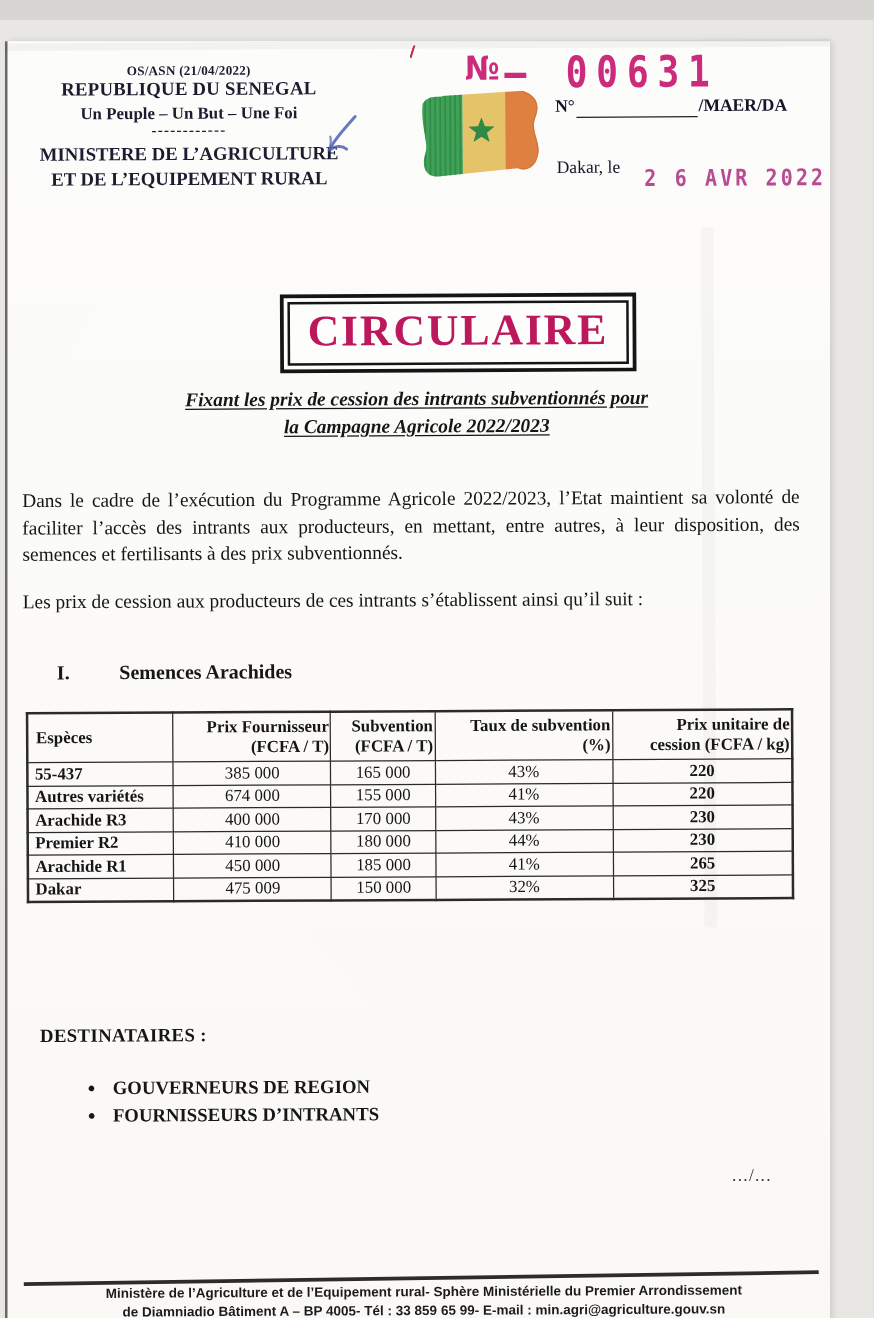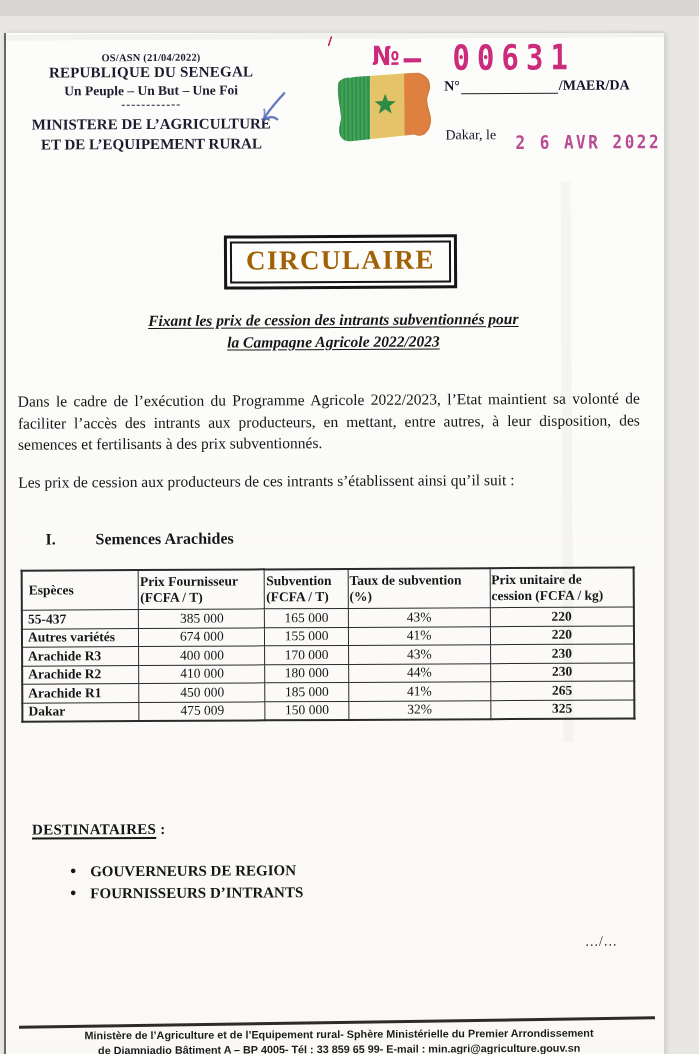--- a/index.html
+++ b/index.html
@@ -37,50 +37,50 @@
   .blankline { display:inline-block; width:97px; border-bottom:1.6px solid #222; height:14px; margin:0 1px; }
   .dakar { position:absolute; left:441px; top:95px; font-size:14px; font-weight:normal; color:#141428; }
   .date-stamp { position:absolute; left:511px; top:101px; font-family:"DejaVu Sans Mono", monospace; font-weight:bold; font-size:16px; letter-spacing:2.5px; color:#b94b92; transform:scaleY(1.15); }
 
   .pen-tick { position:absolute; left:248px; top:56px; width:38px; height:42px; }
   .red-mark { position:absolute; left:325px; top:3px; width:4px; height:11px; border-left:2.5px solid #c2304a; transform:rotate(18deg); border-radius:2px; }
 
   
   .circ-box-outer { position:absolute; left:219px; top:202px; border:3px solid #151515; padding:3px; background:#fdfdfc; }
   .circ-box-inner { border:2px solid #151515; padding:2px 14px 5px; }
-  .circ-title { font-size:27px; font-weight:bold; letter-spacing:1.5px; color:#a16207; }
+  .circ-title { font-size:35px; font-weight:bold; letter-spacing:1.5px; color:#be185d; }
 
   
   .subject { position:absolute; left:0; top:276px; width:656px; text-align:center; font-size:15.5px; font-weight:bold; font-style:italic; line-height:22px; }
   .subject span { text-decoration:underline; text-underline-offset:2px; }
 
   
   .para { position:absolute; left:12px; width:622px; font-size:15.5px; line-height:21.5px; text-align:justify; color:#151515; }
   .para1 { top:356px; }
   .para2 { top:437px; text-align:left; }
 
   
   .section-head { position:absolute; left:0; top:496px; width:656px; font-size:16px; font-weight:bold; }
   .sec-num { position:absolute; left:39px; }
   .sec-title { position:absolute; left:89px; }
 
   
   table.prices { position:absolute; left:14px; top:535px; width:614px; border-collapse:collapse; table-layout:fixed; background:transparent; }
   table.prices th, table.prices td { border:1.4px solid #2b2b2b; font-family:"Liberation Serif", serif; }
   table.prices { border:2px solid #2b2b2b; }
-  table.prices th { font-size:13.5px; font-weight:bold; text-align:left; line-height:16px; padding:3px 1px; vertical-align:middle; }
+  table.prices th { font-size:13.5px; font-weight:bold; text-align:right; line-height:16px; padding:3px 1px; vertical-align:middle; }
   table.prices th.h0 { text-align:left; padding-left:6px; }
   table.prices td { height:18.5px; font-size:13.5px; padding:0 3px; text-align:center; }
   table.prices td.c0 { text-align:left; font-weight:bold; padding-left:5px; }
   table.prices td.c4 { font-weight:bold; }
   th.h0 { width:19.1%; } th.h1 { width:20.6%; } th.h2 { width:13.6%;border-radius:15px; } th.h3 { width:23.2%; } th.h4 { width:23.5%; }
 
   
   .dest-head { position:absolute; left:24px; top:787px; font-size:15px; font-weight:bold; letter-spacing:0.3px; }
-  .dest-head .u { text-decoration:underline; text-underline-offset:3px; text-decoration-thickness:1.5px; }
+  .dest-head .u { text-underline-offset:3px; text-decoration-thickness:1.5px; }
   ul.recip { position:absolute; left:62px; top:826px; list-style:none; }
   ul.recip li { font-size:15px; font-weight:bold; line-height:22px; display:flex; align-items:center; }
   ul.recip .bullet { font-size:17px; margin-right:14px; line-height:22px; }
 
   .cont-mark { position:absolute; left:577px; top:902px; font-size:14px; letter-spacing:1px; color:#333; }
 
   
   .footer-rule { position:absolute; left:10px; top:988px; width:636px; height:3.4px; background:#2e2c29; transform:rotate(-0.55deg); }
   .footer-text { position:absolute; left:10px; top:994px; width:640px; text-align:center; font-family:"Liberation Sans", sans-serif; font-size:10.8px; font-weight:bold; line-height:14.5px; color:#1b1b1b; }
 
@@ -214,21 +214,21 @@
               <td class="c4">220</td>
             </tr>
             <tr>
               <td class="c0">Arachide R3</td>
               <td class="c1">400 000</td>
               <td class="c2">170 000</td>
               <td class="c3">43%</td>
               <td class="c4">230</td>
             </tr>
             <tr>
-              <td class="c0">Arachide R2</td>
+              <td class="c0">Premier R2</td>
               <td class="c1">410 000</td>
               <td class="c2">180 000</td>
               <td class="c3">44%</td>
               <td class="c4">230</td>
             </tr>
             <tr>
               <td class="c0">Arachide R1</td>
               <td class="c1">450 000</td>
               <td class="c2">185 000</td>
               <td class="c3">41%</td>

